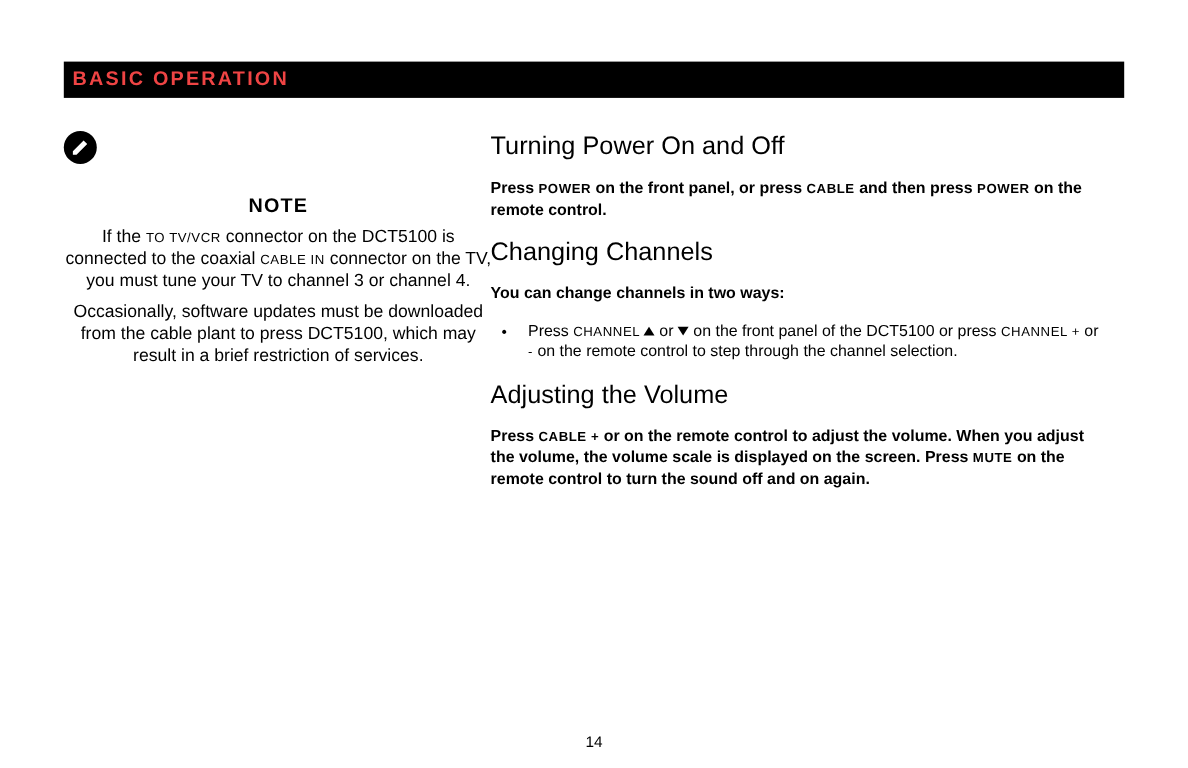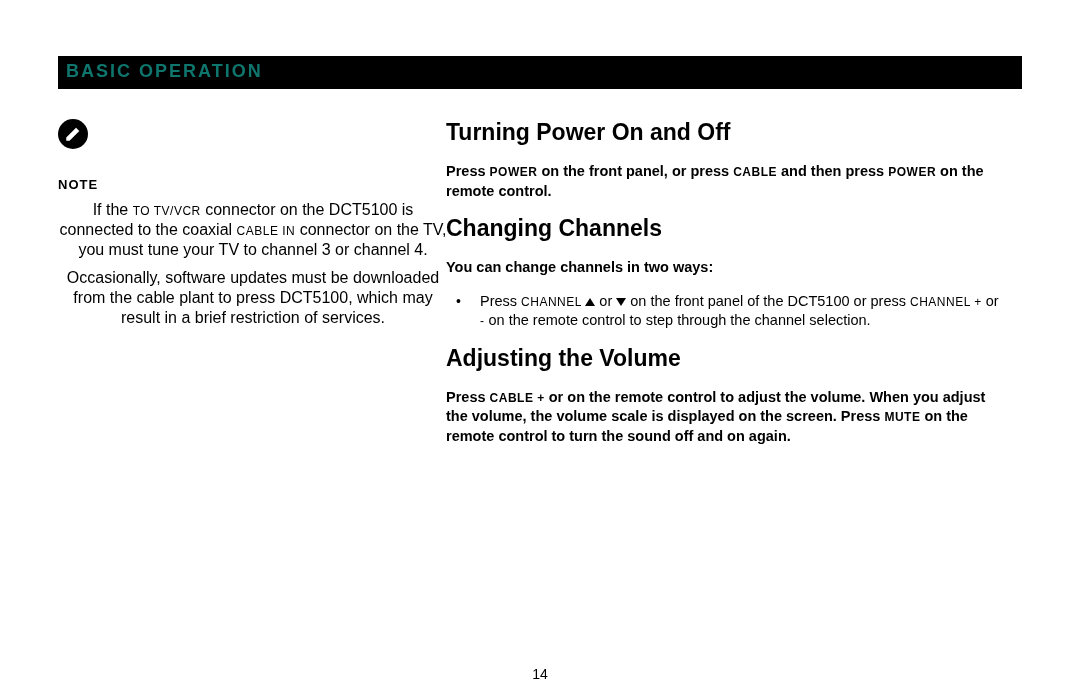--- a/index.html
+++ b/index.html
@@ -7,21 +7,21 @@
     width: 1080px;
     height: 698px;
     background: #fff;
     font-family: Arial, Helvetica, sans-serif;
     color: #000;
     position: relative;
     padding: 56px 58px 0 58px;
   }
   .header-bar {
     background: #000;
-    color: #0f766e;
+    color: #ef4444;
     font-family: Arial, Helvetica, sans-serif;
     font-weight: bold;
     letter-spacing: 2px;
     font-size: 18px;
     padding: 5px 8px 7px 8px;
     margin-bottom: 30px;
   }
   .columns {
     position: relative;
   }
@@ -40,35 +40,36 @@
     height: 30px;
     border-radius: 50%;
     background: #000;
     display: flex;
     align-items: center;
     justify-content: center;
     margin-bottom: 28px;
   }
   .note-icon svg { width: 18px; height: 18px; }
   .note-label {
-    font-size: 13px;
+    font-size: 18px;
     font-weight: bold;
     letter-spacing: 1px;
     margin-bottom: 8px;
+    text-align: center;
   }
   .note-para {
     font-size: 16px;
     line-height: 1.25;
     margin-bottom: 8px;
     text-align: center;
   }
   .smallcaps { font-size: 12px; letter-spacing: 0.5px; }
   h2.section {
     font-size: 23px;
-    font-weight: bold;
+    font-weight: normal;
     font-family: Arial, Helvetica, sans-serif;
     margin-bottom: 16px;
     margin-top: 8px;
   }
   .body-p {
     font-size: 14.5px;
     line-height: 1.35;
     margin-bottom: 14px;
     font-weight: bold;
   }

